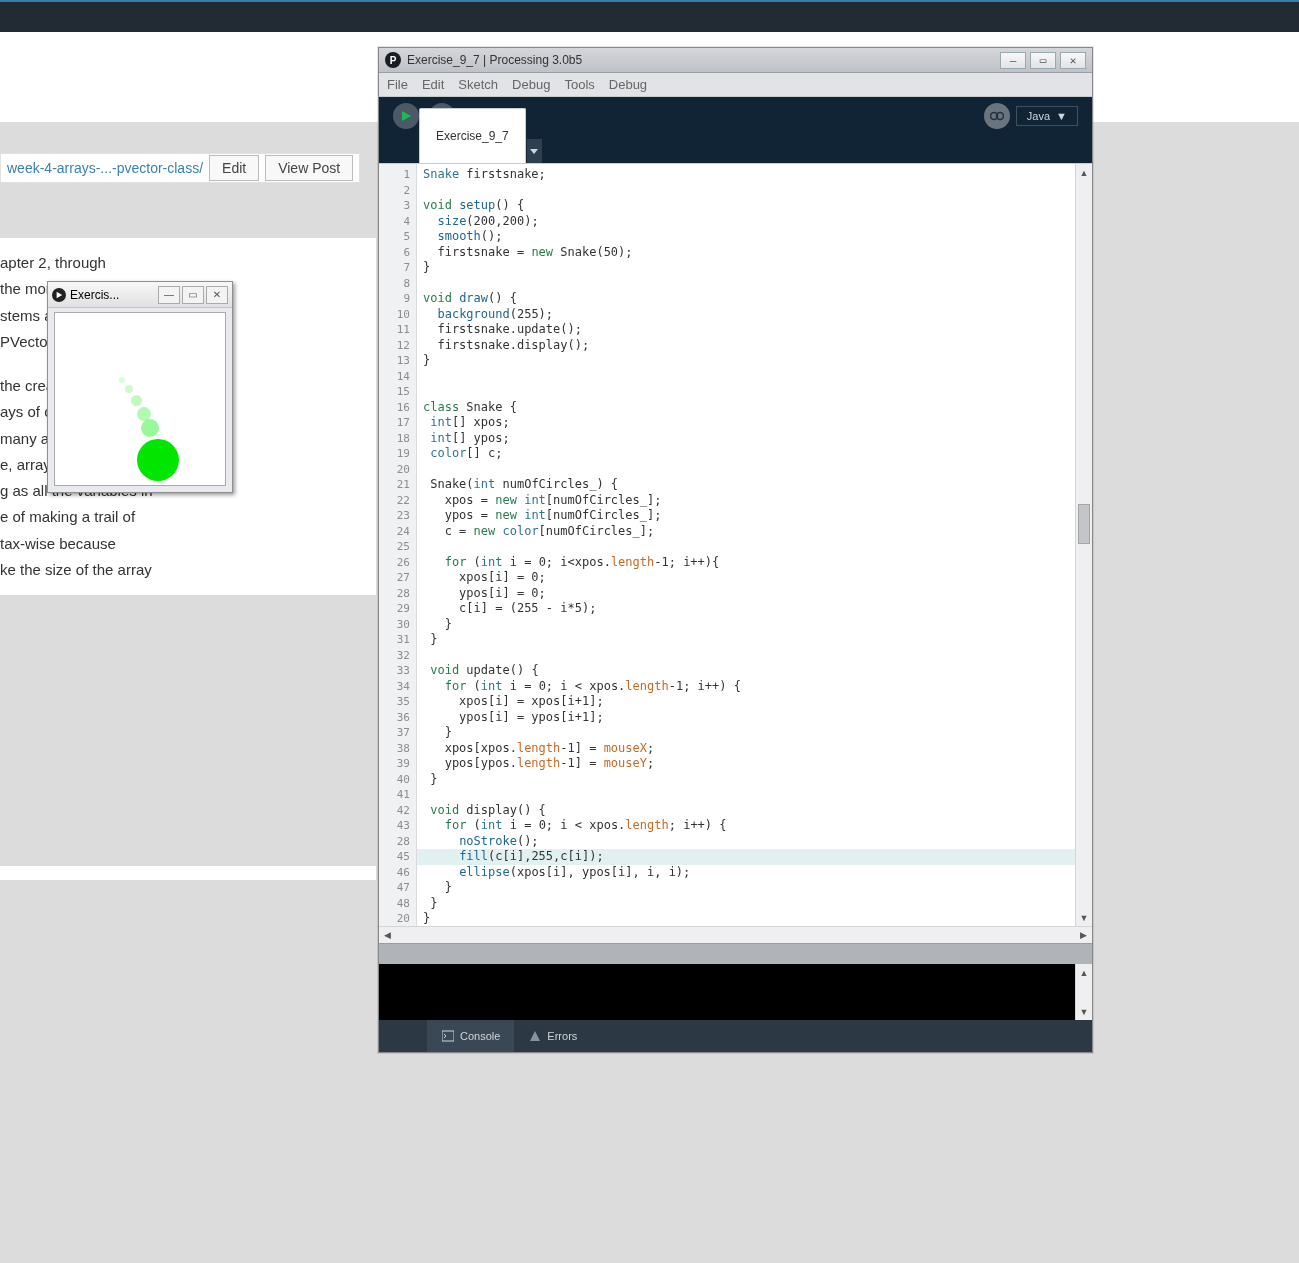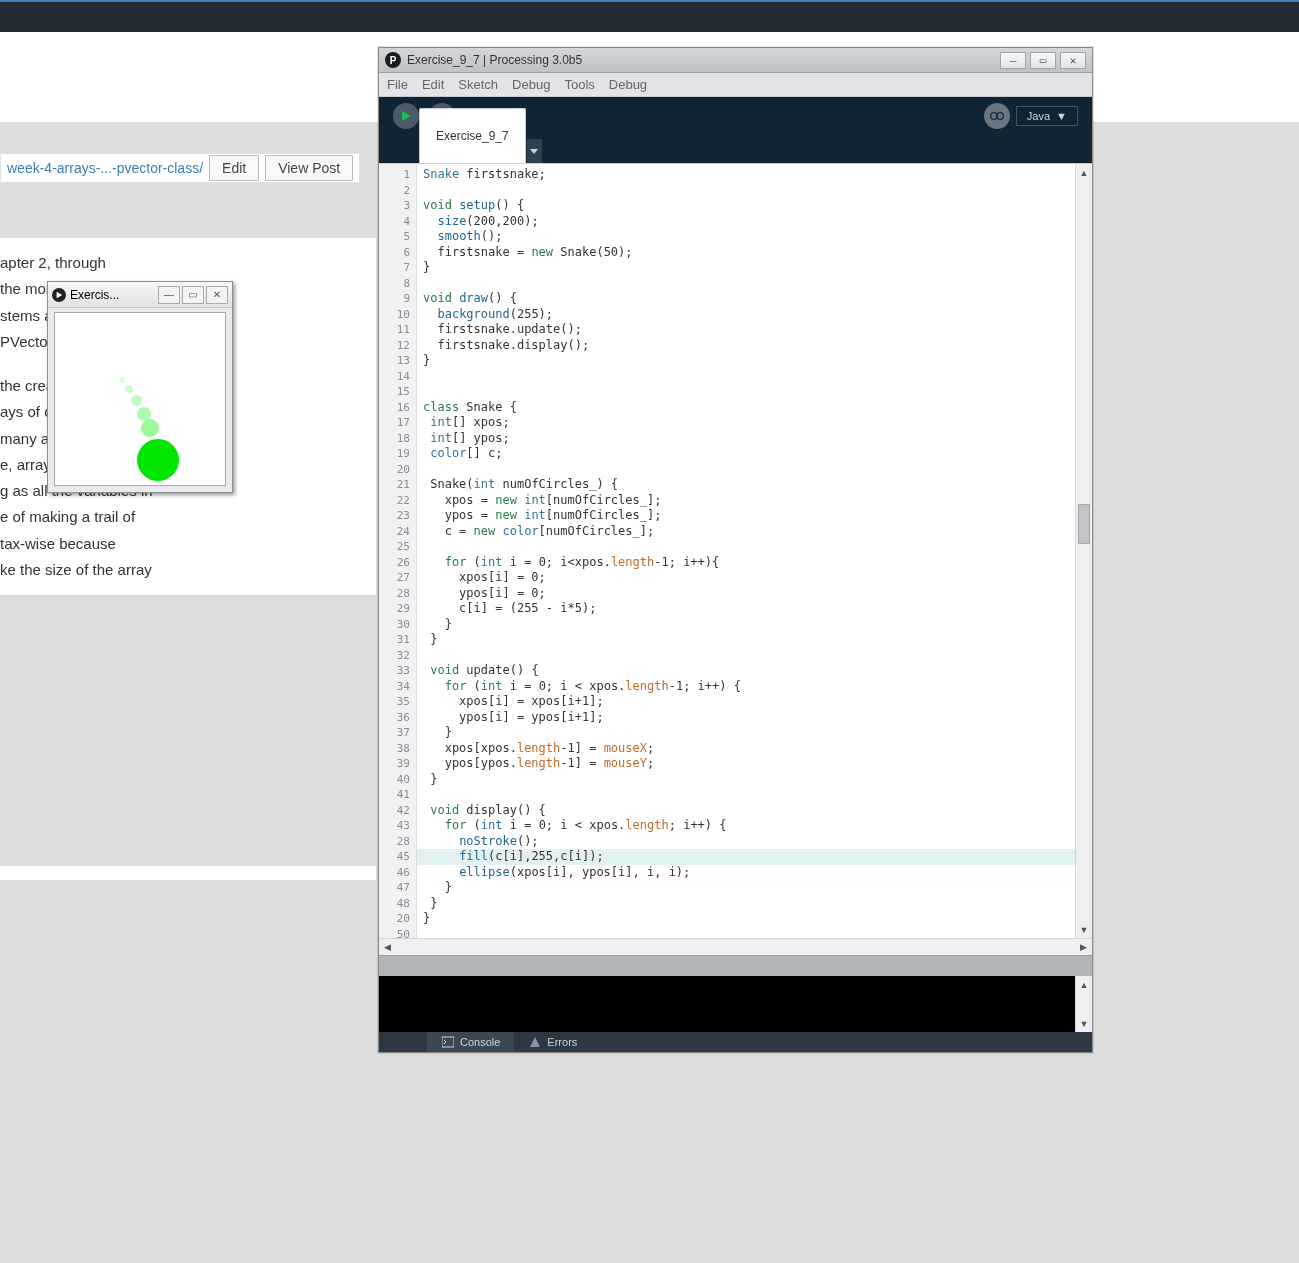--- a/index.html
+++ b/index.html
@@ -130,21 +130,21 @@
     background:#efeff1; border-left:1px solid #d4d5d8;
   }
   .scroll-thumb{position:absolute;left:2px;right:2px;background:#c3c5c9;border:1px solid #a3a5a9;}
   .scroll-arr{position:absolute;left:0;right:0;height:17px;display:flex;align-items:center;justify-content:center;font-size:9px;color:#555;}
   .ide-hscroll{height:17px;background:#efeff1;border-top:1px solid #d4d5d8;display:flex;}
   .ide-hscroll .harr{width:17px;display:flex;align-items:center;justify-content:center;font-size:9px;color:#555;}
   .ide-status{height:21px;background:#b0b3b8;border-top:1px solid #9a9ca0;}
   .ide-console{height:56px;background:#000;position:relative;}
   .ide-cscroll{position:absolute;right:0;top:0;bottom:0;width:17px;background:#efeff1;border-left:1px solid #d4d5d8;}
   .ide-bottombar{
-    height:20px;background:#2c3844;display:flex;align-items:stretch;
+    height:32px;background:#2c3844;display:flex;align-items:stretch;
     font-size:11px;color:#cfd4d8;
   }
   .bb-spacer{width:48px;}
   .bb-tab{display:flex;align-items:center;gap:6px;padding:0 14px;}
   .bb-tab.active{background:#3a4754;}
   .bb-icon{width:13px;height:13px;display:flex;align-items:center;justify-content:center;}
   
   .mini-icons{
     position:absolute; top:248px; left:0; width:20px; height:20px;
     border:1px solid #999; background:#f4f4f4;

